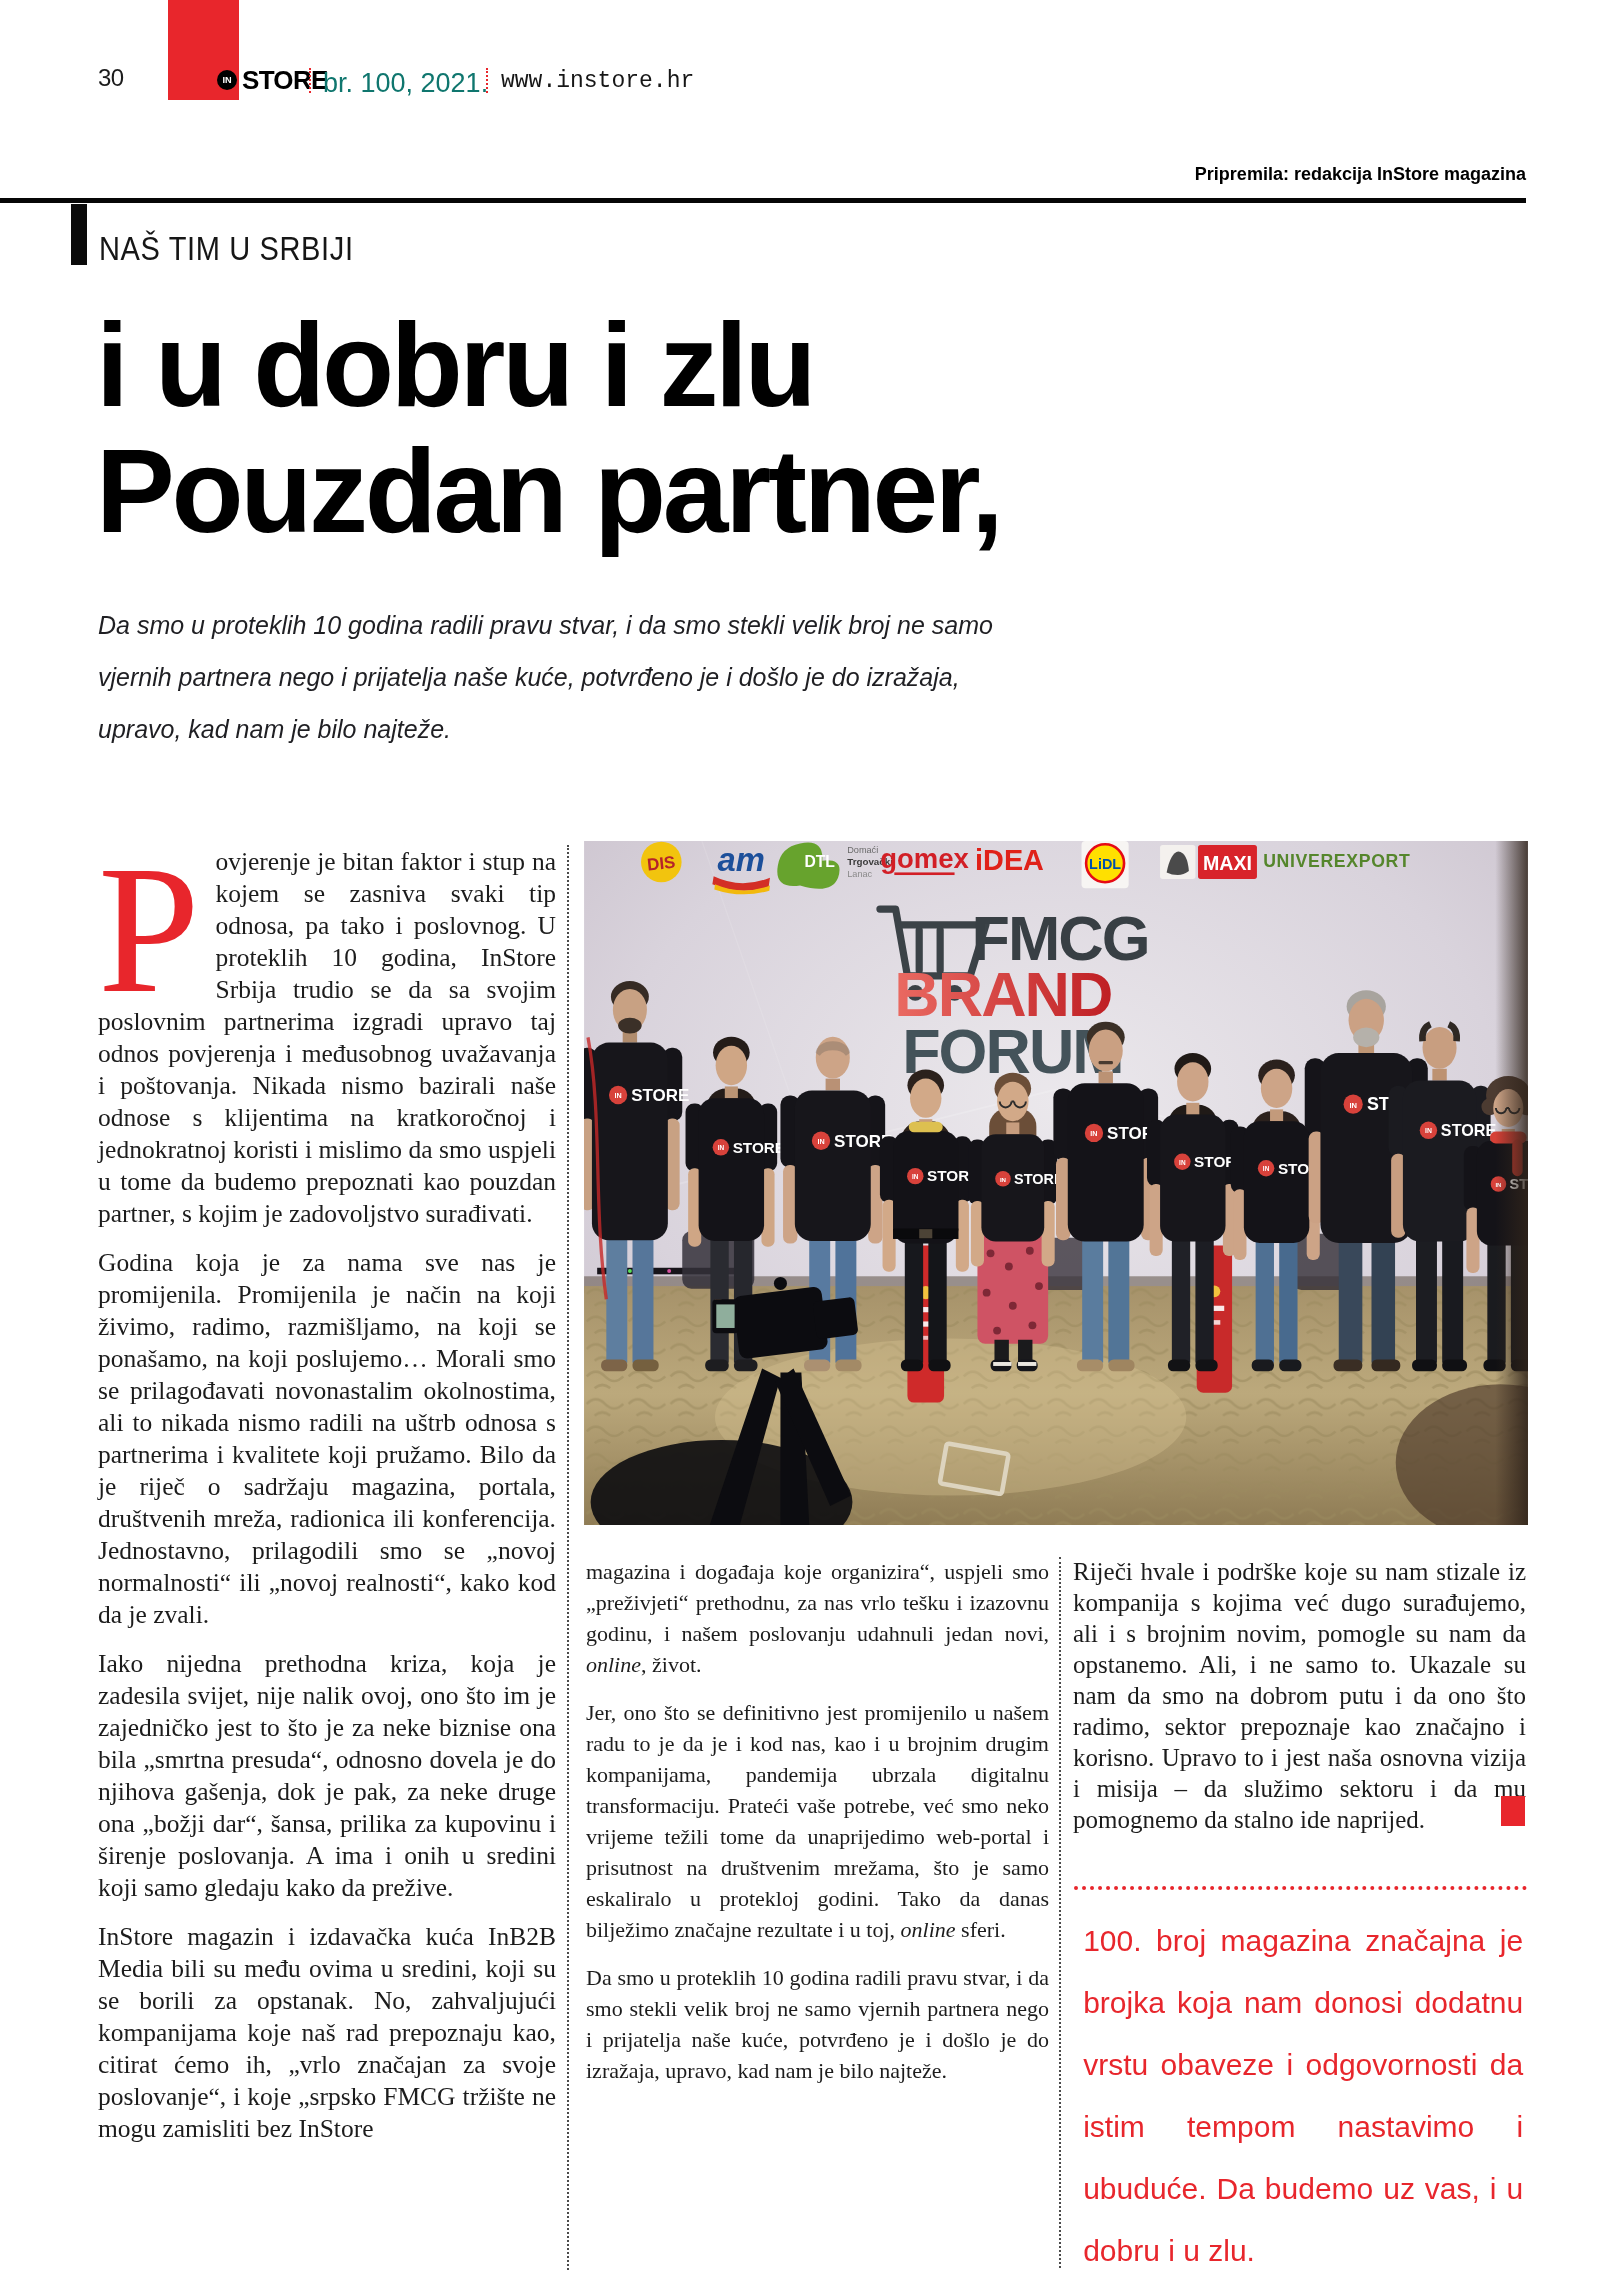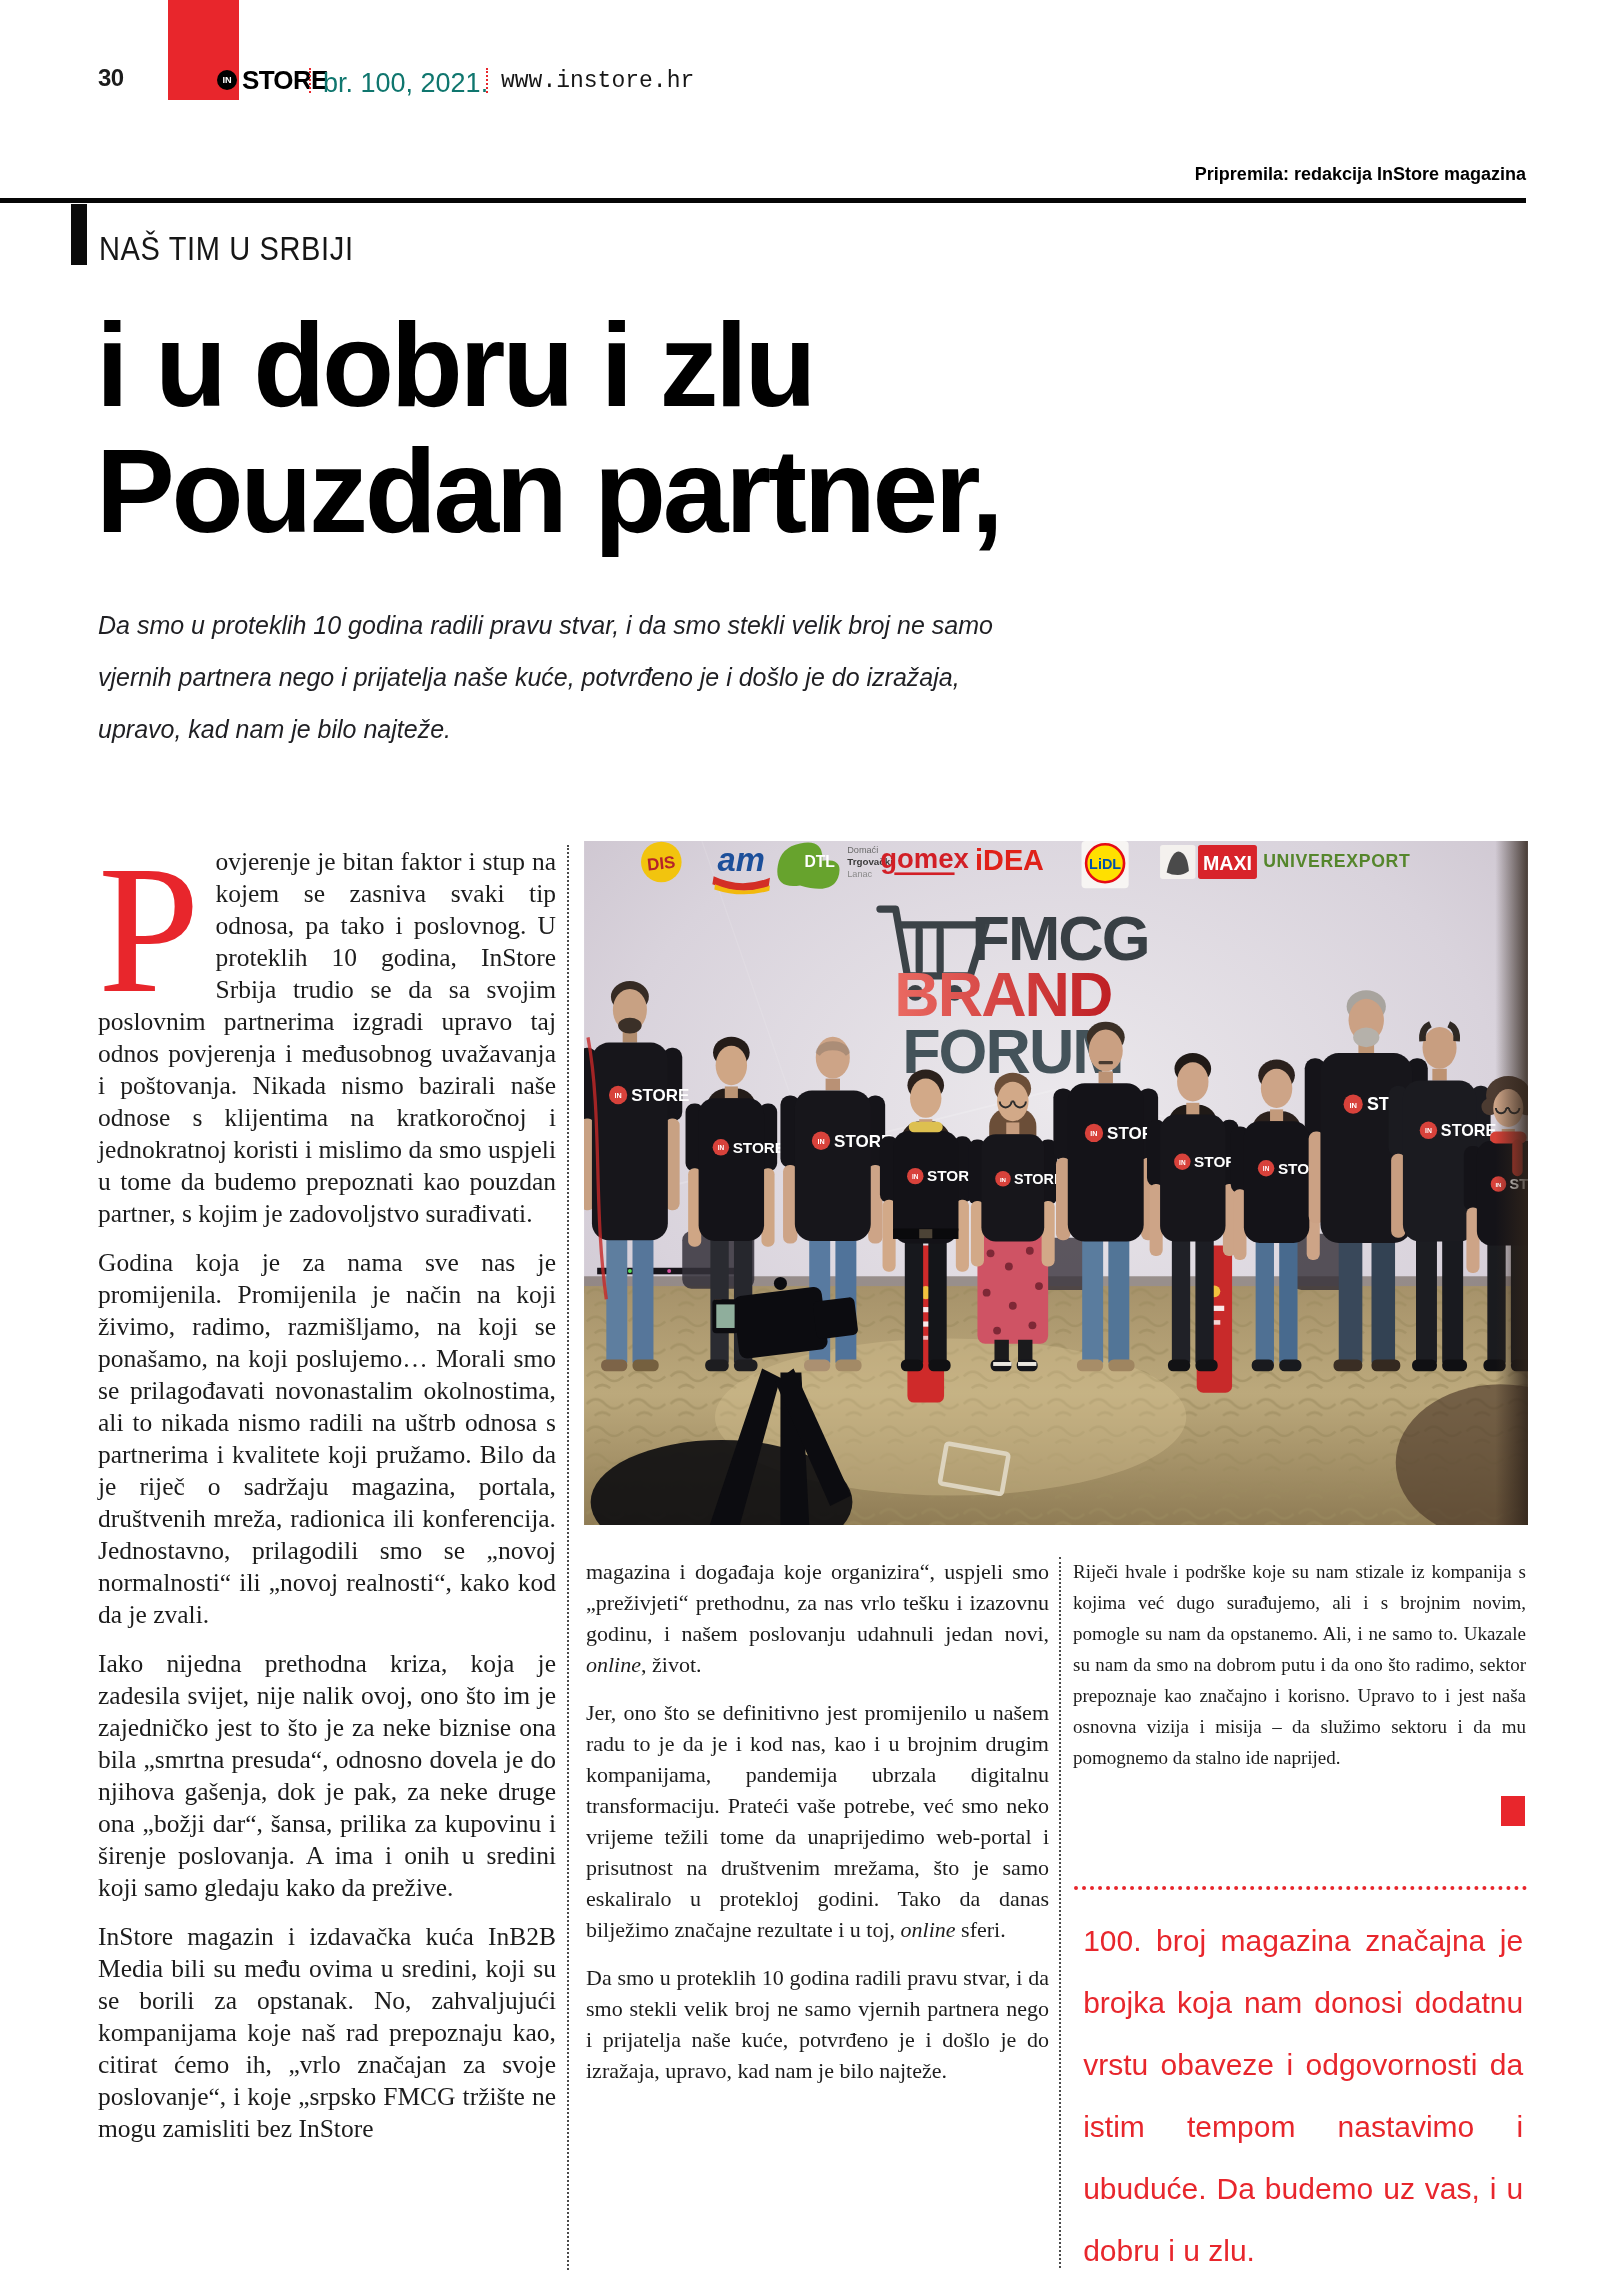--- a/index.html
+++ b/index.html
@@ -4,21 +4,21 @@
 <style>
   html,body{margin:0;padding:0;}
   body{
     width:1623px;height:2295px;position:relative;background:#ffffff;
     font-family:"Liberation Serif",serif;color:#1c1c1c;overflow:hidden;
   }
   .abs{position:absolute;}
   .sans{font-family:"Liberation Sans",sans-serif;}
 
   
-  #page-num{left:98px;top:64px;font-size:24px;font-weight:bold;letter-spacing:-0.7px;}
+  #page-num{left:98px;top:64px;font-size:24px;font-weight:normal;letter-spacing:-0.7px;}
   #red-block{left:168px;top:0;width:71px;height:100px;background:#e8262c;}
   #logo-badge{left:217px;top:70px;width:20px;height:20px;border-radius:50%;background:#000;
     color:#fff;font-size:9.2px;font-weight:bold;display:flex;align-items:center;justify-content:center;}
   #logo-store{left:242px;top:65px;font-size:26px;font-weight:bold;letter-spacing:-0.7px;color:#000;}
   .hdr-dots{top:68px;width:0;height:25px;border-left:2.6px dotted #e8262c;}
   #issue{left:323px;top:68px;font-size:27px;color:#0f766e;}
   #website{left:501px;top:68px;font-size:23px;color:#161616;font-family:Liberation Mono, monospace;}
   #credit{right:97px;top:164px;font-size:18px;font-weight:bold;color:#000;}
   #top-rule{left:0;top:198px;width:1526px;height:5.2px;background:#060606;}
   #section-bar{left:71px;top:204px;width:16.4px;height:61px;background:#0a0a0a;}
@@ -27,21 +27,21 @@
 
   
   #title{left:96px;top:302px;font-size:118px;line-height:126px;font-weight:bold;
     letter-spacing:-3.3px;color:#000;white-space:nowrap;}
   #lede{left:98px;top:599px;width:942px;font-style:italic;font-size:25px;line-height:52px;color:#1f1f23;}
 
   
   .bodycol p{margin:0 0 17px 0;text-align:justify;}
   #col1{left:98px;top:846px;width:458px;font-size:25.5px;line-height:32px;}
   #col2{left:586px;top:1556px;width:463px;font-size:22px;line-height:31px;}
-  #col3{left:1073px;top:1556px;width:453px;font-size:19px;line-height:31px;}
+  #col3{left:1073px;top:1556px;width:453px;font-size:25px;line-height:31px;}
   #dropcap{float:left;color:#e8262c;font-size:183px;line-height:149px;margin:9.2px 15.7px 0 0;font-weight:normal;}
   .vsep{width:0;border-left:2.6px dotted #4a4a4a;}
   #sep1{left:567px;top:845px;height:1425px;}
   #sep2{left:1059px;top:1557px;height:711px;}
   #endmark{left:1501px;top:1796px;width:23.6px;height:30px;background:#e8262c;}
 
   
   #callout{left:1074px;top:1886px;width:453px;border-top:4.6px dotted #e8262c;border-bottom:4.6px dotted #e8262c;
     padding:19.6px 3.9px 17px 9.2px;box-sizing:border-box;
     font-family:"Liberation Sans",sans-serif;font-size:30px;line-height:62px;color:#e8262c;text-align:justify;}

